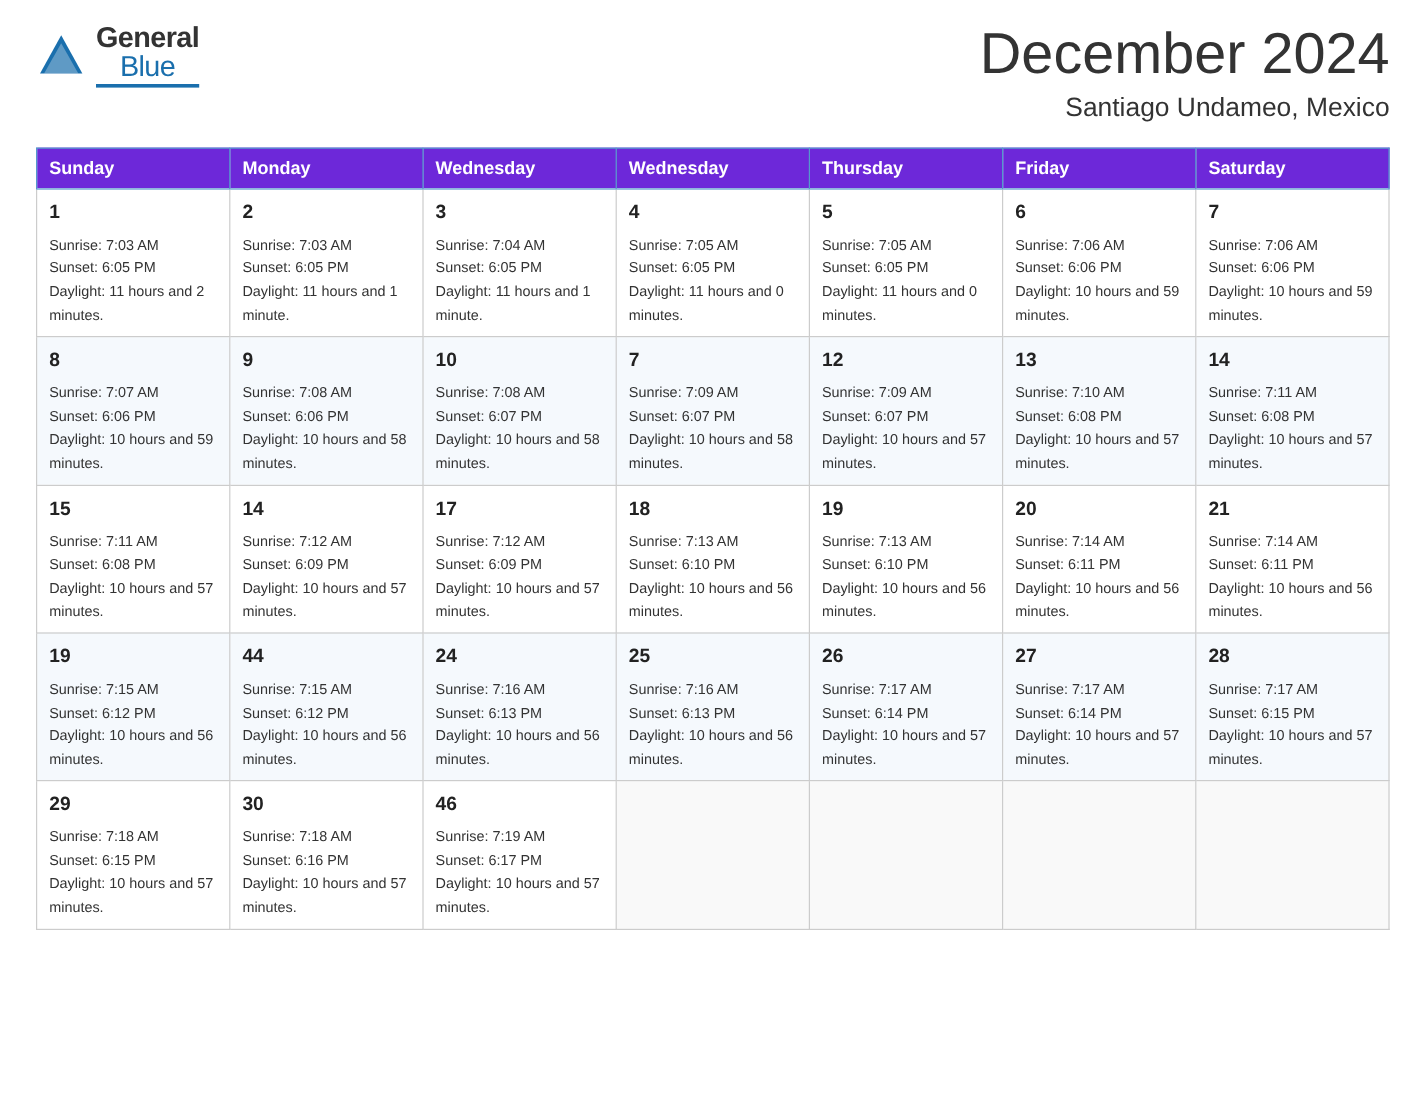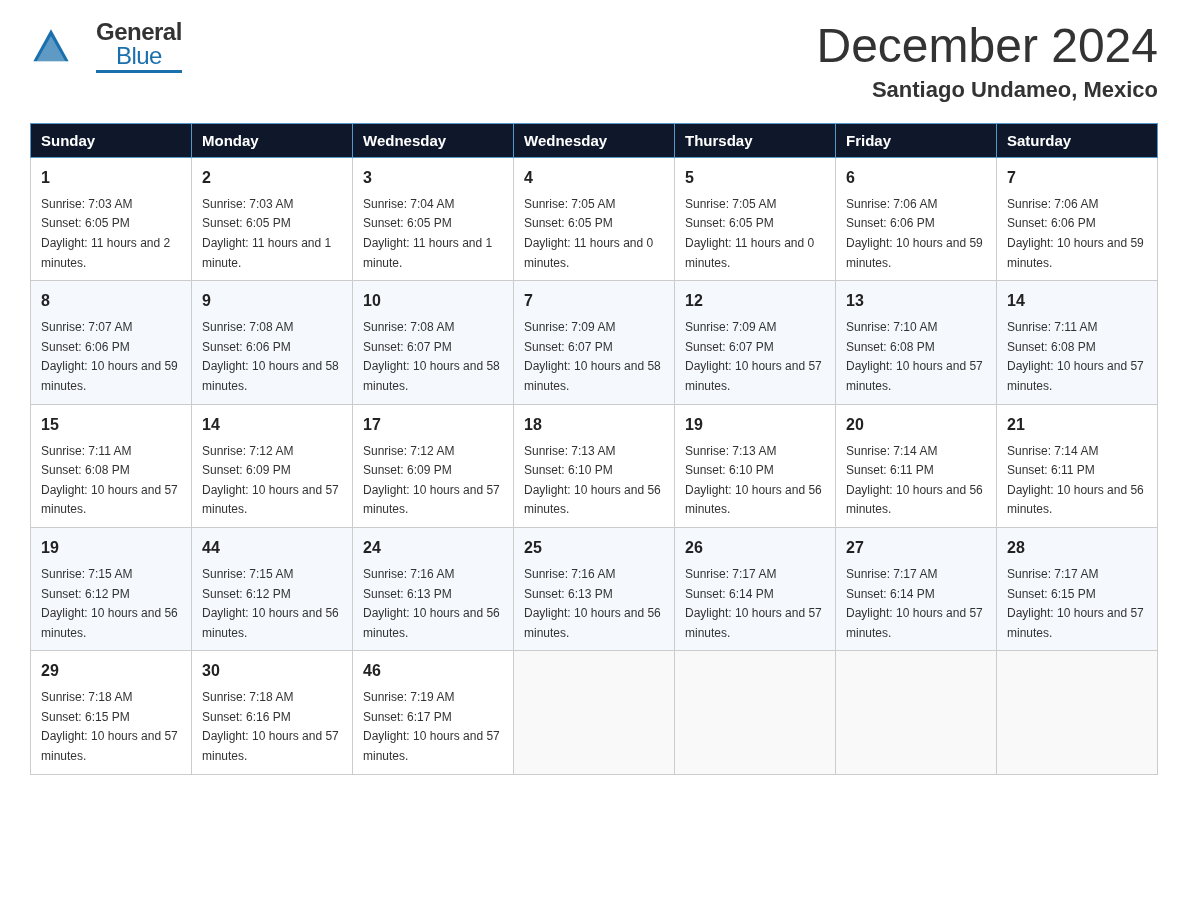--- a/index.html
+++ b/index.html
@@ -19,31 +19,31 @@
       text-align: right;
     }
     .title-block h1 {
       font-size: 48px;
       font-weight: normal;
       color: #333;
       line-height: 1.1;
     }
     .title-block h2 {
       font-size: 22px;
-      font-weight: bold;
+      font-weight: normal;
       color: #333;
       margin-top: 4px;
     }
     .calendar {
       width: 100%;
       border-collapse: collapse;
       border: 1px solid #aaa;
     }
     .calendar thead tr th {
-      background-color: #0f172a;
+      background-color: #6d28d9;
       color: #fff;
       font-weight: bold;
       font-size: 15px;
       padding: 8px 10px;
       text-align: left;
       border: 1px solid #5599cc;
     }
     .calendar tbody tr td {
       vertical-align: top;
       padding: 8px 10px;
@@ -70,21 +70,21 @@
       font-size: 12px;
       color: #333;
       line-height: 1.55;
     }
     .empty-cell {
       background-color: #f9f9f9 !important;
     }
     .logo-wrapper {
       display: flex;
       align-items: center;
-      gap: 20px;
+      gap: 4px;
     }
     .logo-icon {
       width: 42px;
       height: 42px;
       margin-right: 4px;
     }
     .logo-text-block {
       display: flex;
       flex-direction: column;
       line-height: 1;

